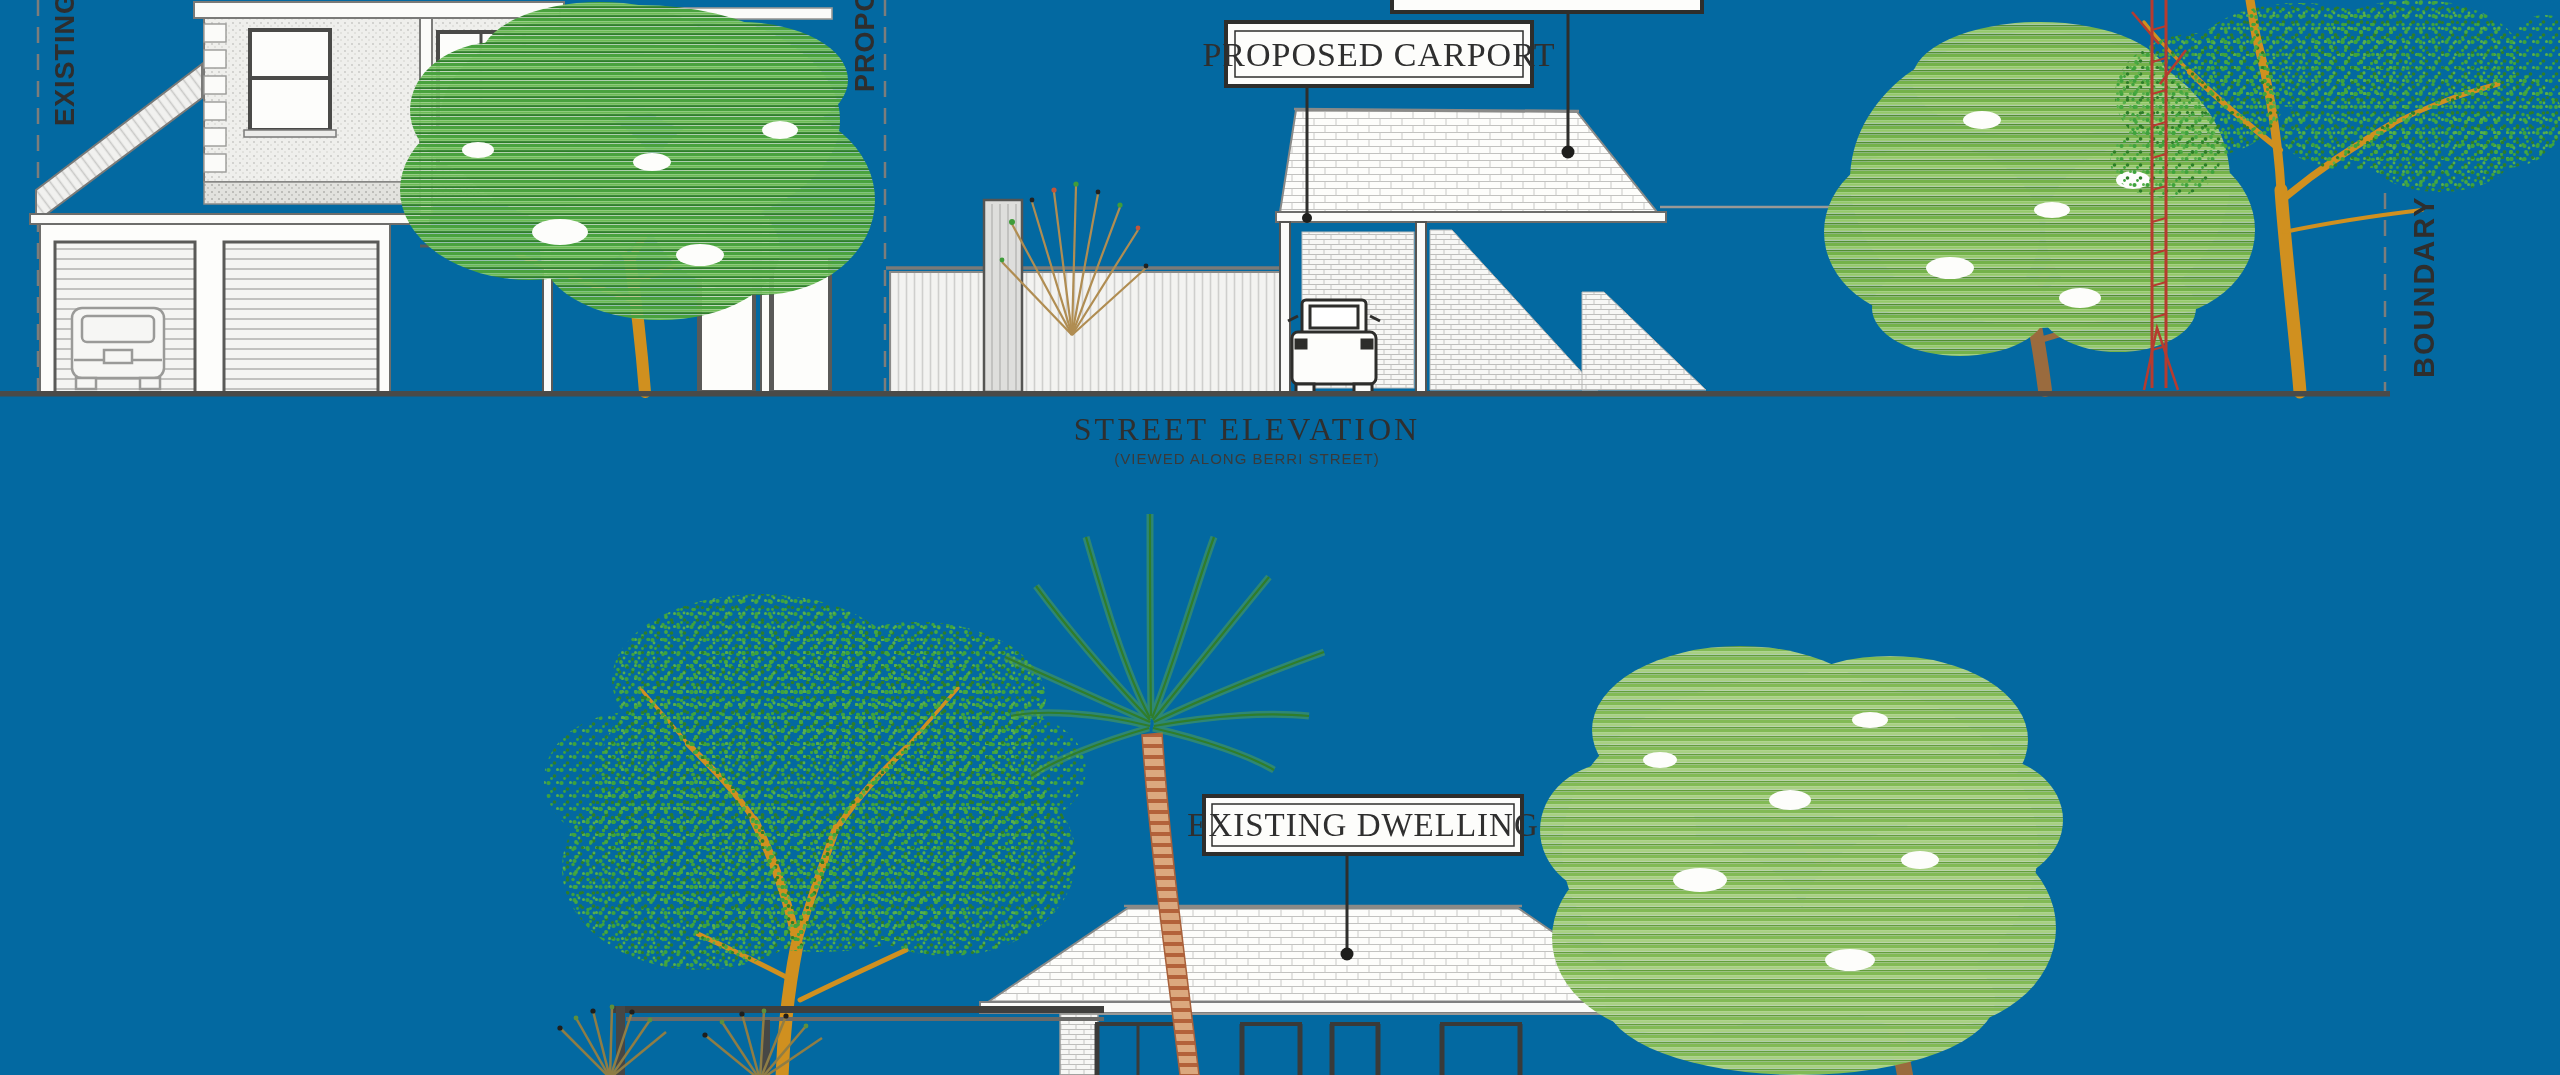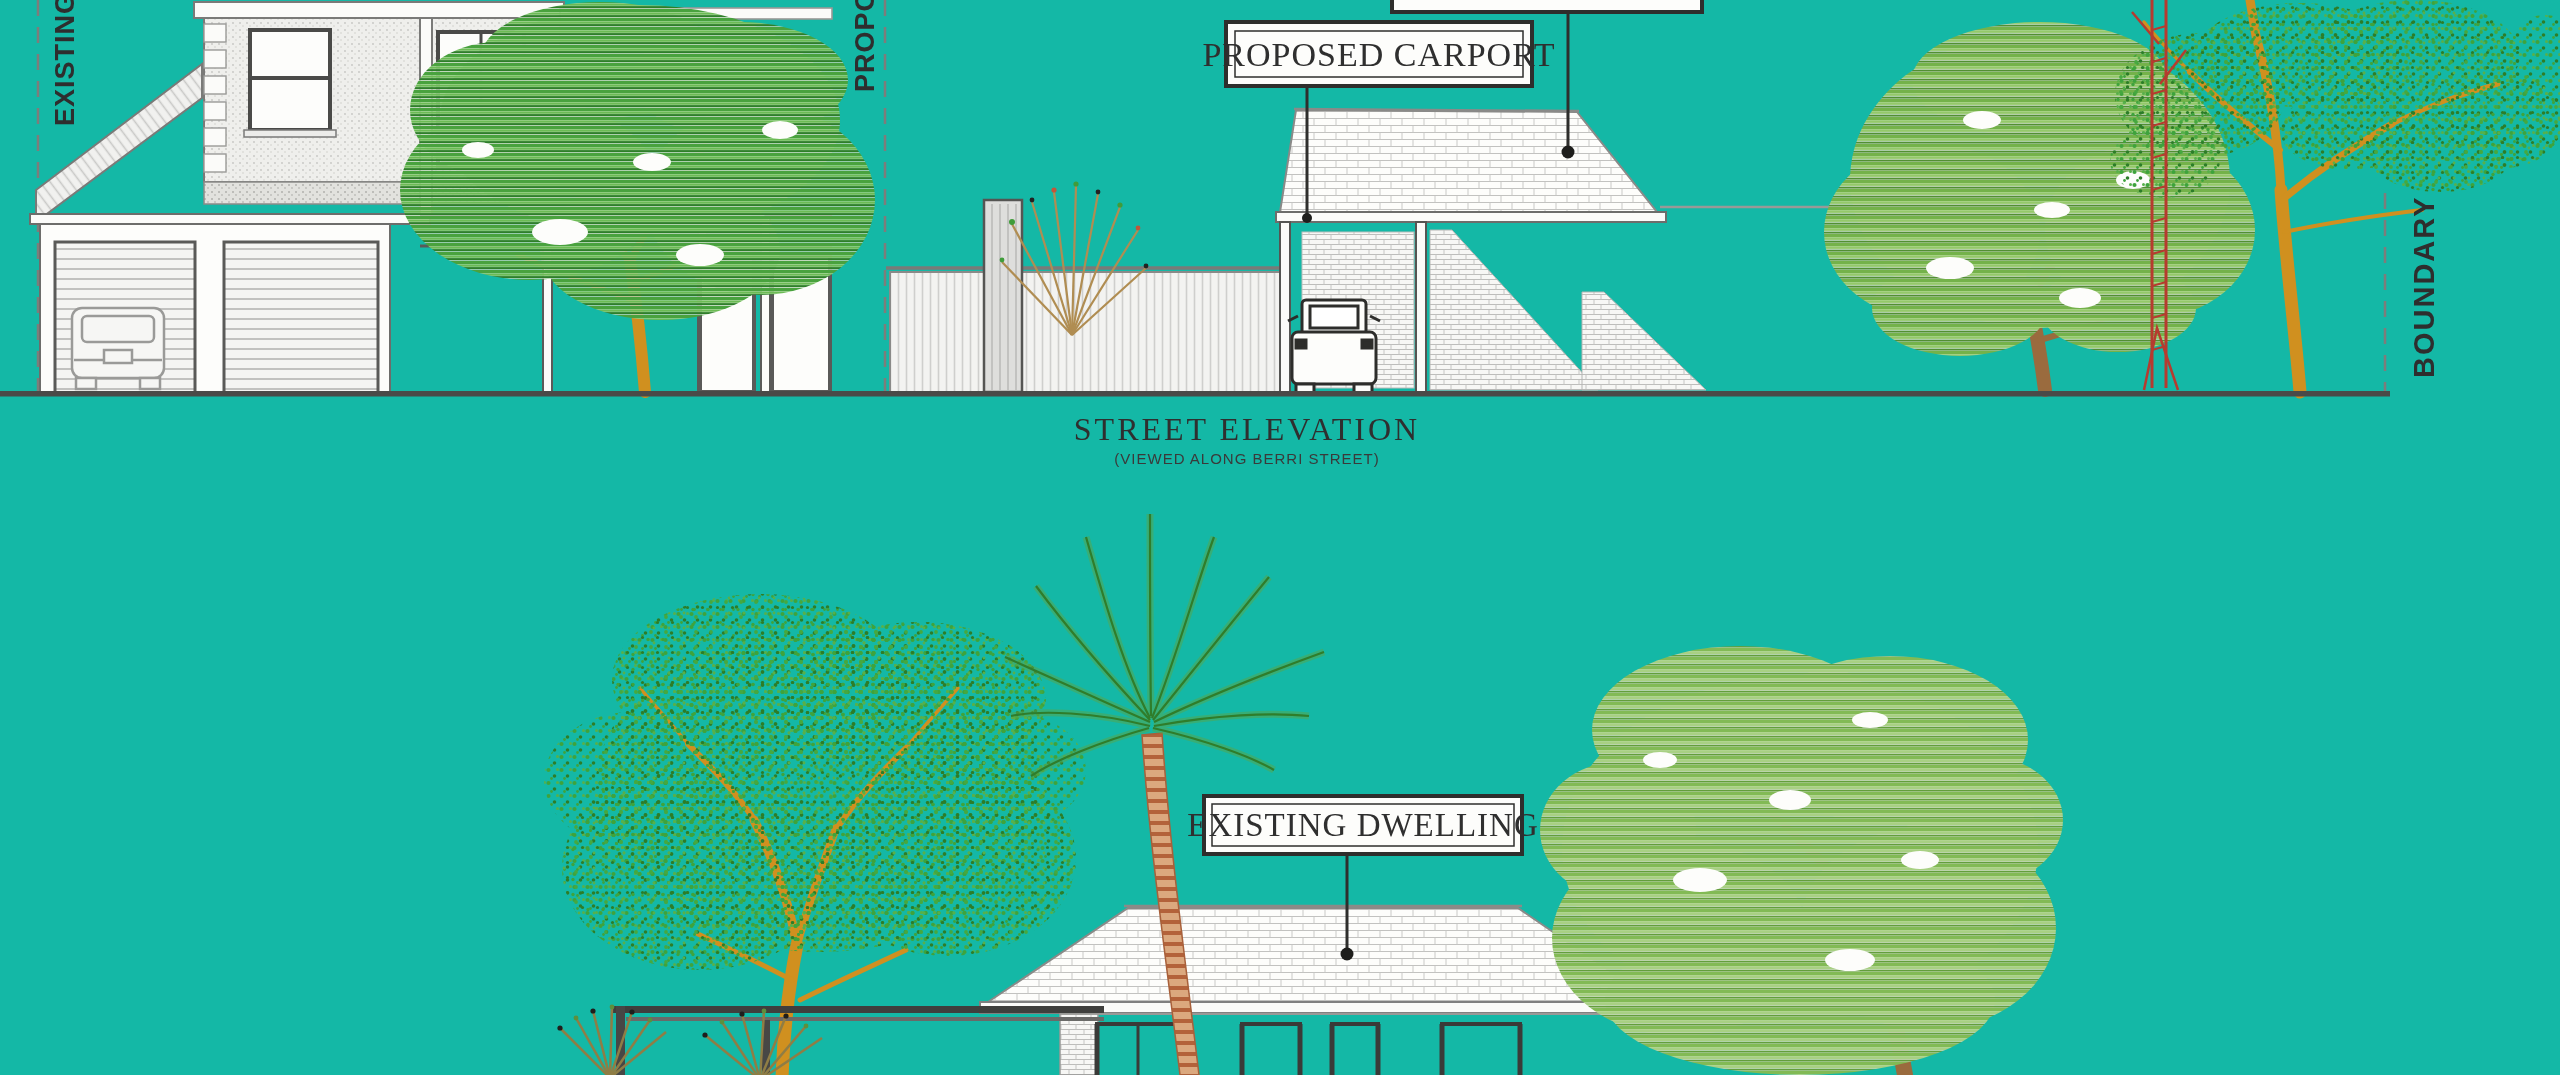--- a/index.html
+++ b/index.html
@@ -1,16 +1,16 @@
 <!DOCTYPE html>
 <html><head>
 <meta charset="utf-8">
 <style>
   html,body{margin:0;padding:0;background:#ffffff;}
-  #page{position:relative;width:2560px;height:1075px;background:#14b8a6;overflow:hidden;
+  #page{position:relative;width:2560px;height:1075px;background:#0369a1;overflow:hidden;
         font-family:"Liberation Sans",sans-serif;}
   svg{position:absolute;left:0;top:0;display:block;}
   text{user-select:none;}
   .serifLabel{font-family:"Liberation Serif",serif;fill:#2f2f2f;}
   .vertLabel{font-family:"Liberation Sans",sans-serif;font-weight:600;fill:#2e2e2e;}
   .subtitle{font-family:"Liberation Sans",sans-serif;fill:#3a3a3a;}
 </style>
 </head>
 <body>
 

